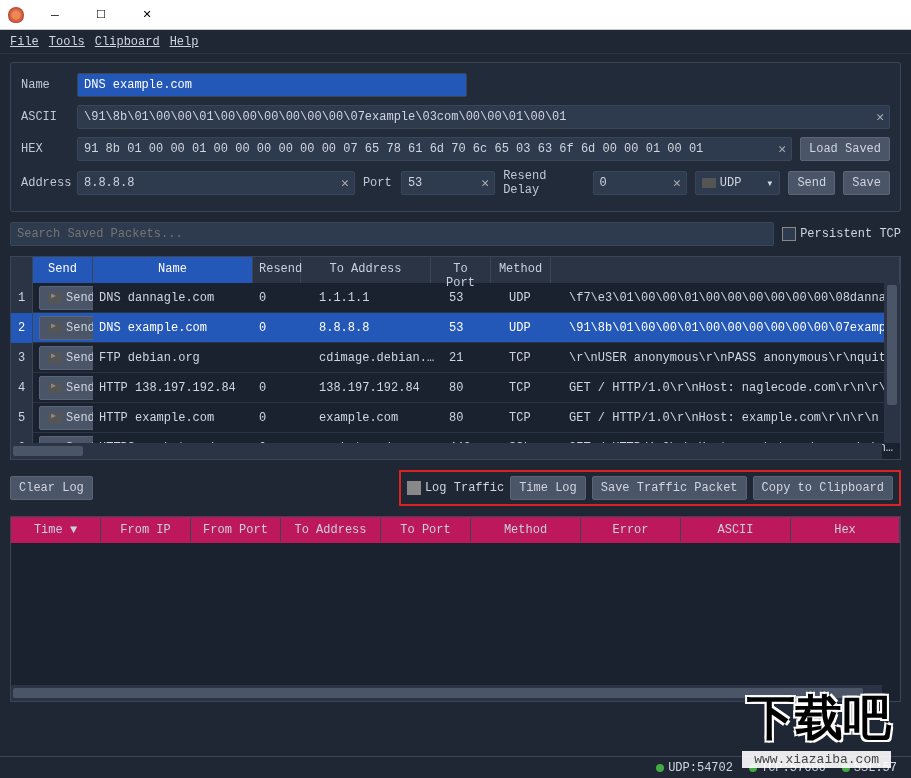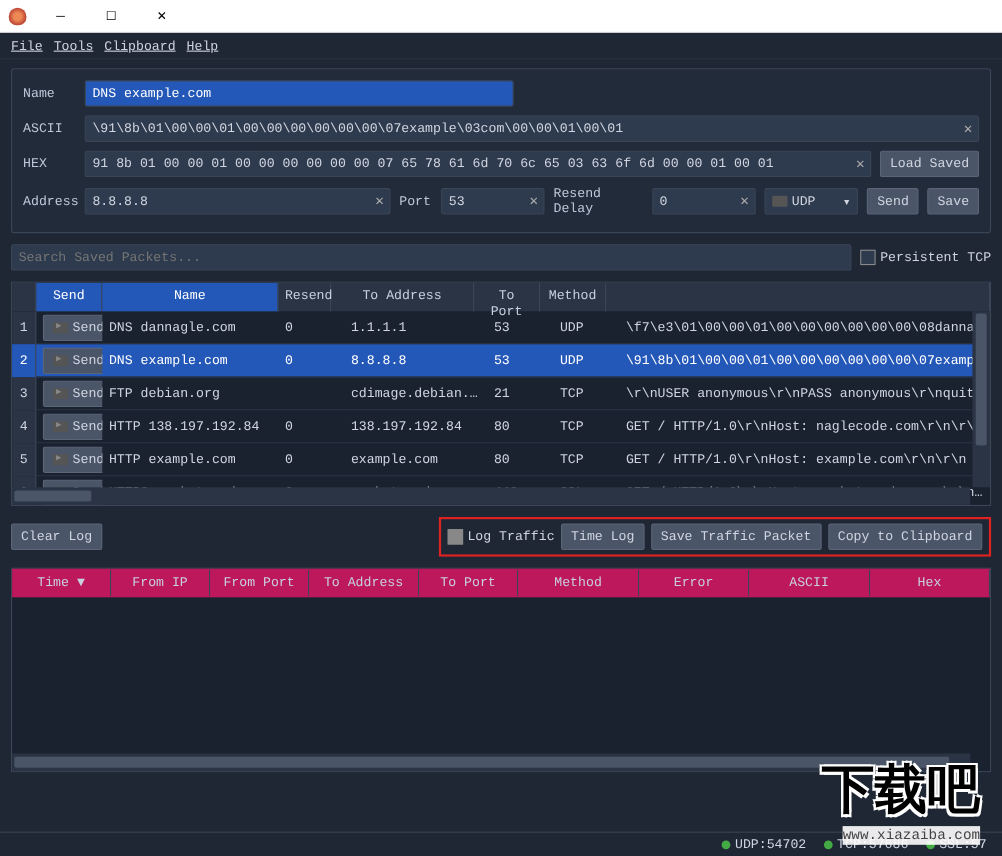--- a/index.html
+++ b/index.html
@@ -43,21 +43,21 @@
 .vscroll-thumb{width:10px;background:#4a5568;border-radius:2px;margin:2px auto;height:120px}
 .logbar{display:flex;align-items:center;gap:6px;margin:10px 0;position:relative}
 .redbox{border:2px solid #d22;padding:4px 6px;display:flex;align-items:center;gap:6px}
 .log-table-wrap{border:1px solid #3a4556;background:#1a2230;height:186px;position:relative}
 .log-thead{display:flex;background:#be185d;height:26px;align-items:center}
 .statusbar{position:absolute;bottom:0;left:0;right:0;height:22px;background:#1f2735;border-top:1px solid #3a4556;display:flex;align-items:center;justify-content:flex-end;padding:0 8px;gap:4px}
 .status-item{display:flex;align-items:center;gap:4px;padding:0 6px}
 .dot{width:8px;height:8px;border-radius:50%;display:inline-block}
 .dot.g{background:#4a4}
 .watermark{position:absolute;right:20px;bottom:28px;font-size:48px;font-weight:bold;color:#000;font-family:"SimHei",sans-serif;text-shadow:2px 2px 0 #fff,-2px -2px 0 #fff,2px -2px 0 #fff,-2px 2px 0 #fff}
-.watermark-url{position:absolute;right:20px;bottom:10px;font-size:13px;color:#444;background:rgba(255,255,255,0.9);padding:1px 0}
+.watermark-url{position:absolute;right:20px;bottom:10px;font-size:13px;color:#444;background:rgba(255,255,255,0.9);padding:1px 12px}
 .proto-icon{width:14px;height:10px;background:#555;display:inline-block;margin-right:4px;vertical-align:middle;border-radius:1px}
 </style>
 </head>
 <body>
 
 <div class="titlebar">
   <span class="titlebar-icon"></span>
   <div class="win-btn">─</div>
   <div class="win-btn">☐</div>
   <div class="win-btn win-close">✕</div>

